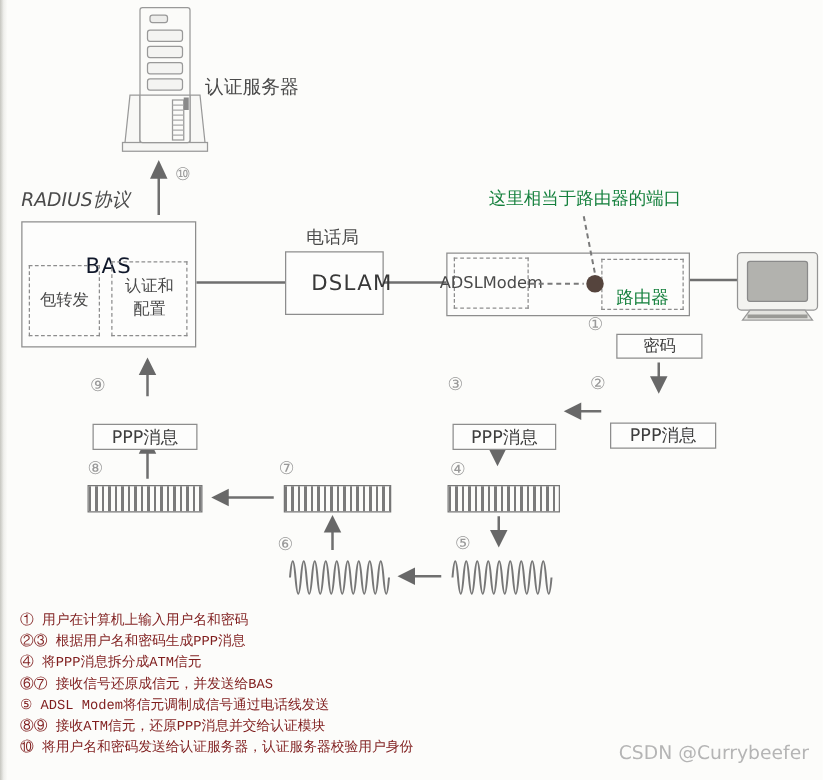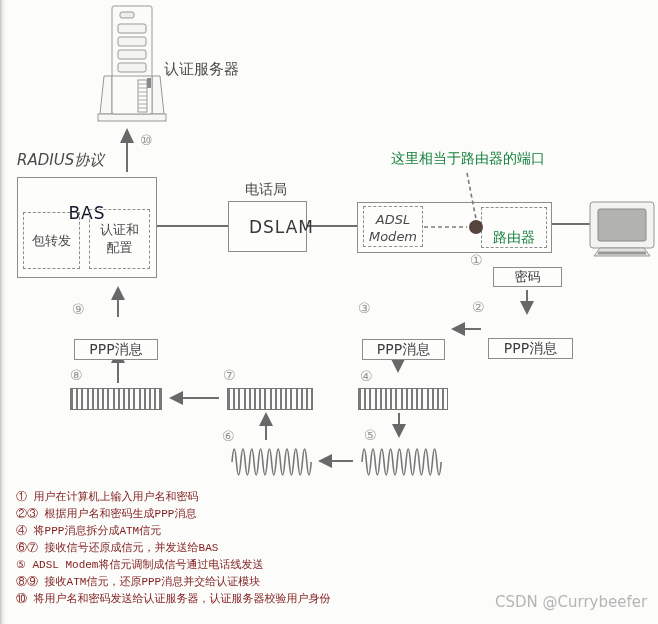--- a/index.html
+++ b/index.html
@@ -147,21 +147,21 @@
       <span>认证和</span>
       <span>配置</span>
     </div>
   </div>
 
   <div class="box" style="left:228px;top:201px;width:79px;height:51px;font-size:17px;letter-spacing:1px;color:#383838;padding-left:28px;">
     <span>DSLAM</span>
   </div>
 
   <div class="box" style="left:357px;top:202px;width:195px;height:51px;">
-    <div class="dashed small-cn" style="position:absolute;left:5px;top:3px;width:58px;height:39px;display:flex;flex-direction:column;align-items:center;justify-content:flex-end;font-style:italic;">
+    <div class="dashed small-cn" style="position:absolute;left:5px;top:3px;width:58px;height:39px;display:flex;flex-direction:row;align-items:center;justify-content:center;">
       <span>ADSL</span>
       <span>Modem</span>
     </div>
     <div class="dashed" style="position:absolute;left:123px;top:4px;width:64px;height:39px;display:flex;align-items:flex-end;justify-content:center;font-size:14px;color:#15803d;">
       <span>路由器</span>
     </div>
   </div>
 
   <svg class="layer" width="658" height="624">
     <line x1="467" y1="173" x2="476" y2="219" stroke="#7a7a7a" stroke-width="1.6" stroke-dasharray="4 3"></line>

